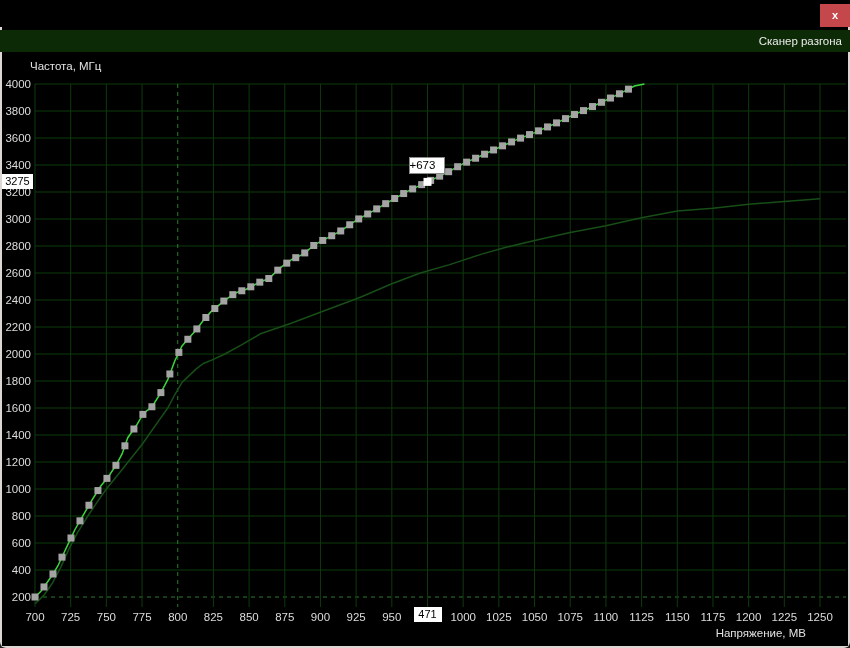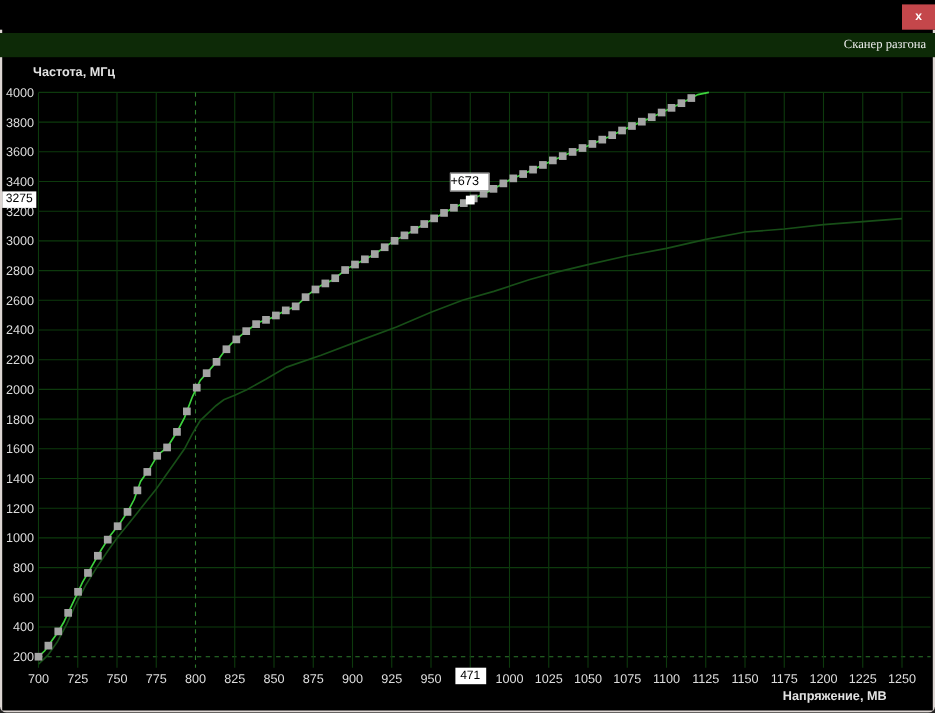--- a/index.html
+++ b/index.html
@@ -6,23 +6,23 @@
   #window{position:relative;width:850px;height:648px;overflow:hidden;background:#000;
           font-family:"Liberation Sans",sans-serif;border-radius:0 0 6px 6px;}
   #titlebar{position:absolute;left:0;top:0;width:850px;height:27px;background:#f7f1ef;
             border-radius:6px 6px 0 0;z-index:10;}
   #window-title{position:absolute;left:10px;top:6px;font-size:12px;color:#1c1c1c;white-space:nowrap;}
   #close-button{position:absolute;right:0;top:4px;width:30px;height:23px;background:#c4474b;
                 z-index:11;cursor:pointer;text-align:center;}
   #close-button span{color:#fff;font-size:11px;font-weight:bold;line-height:23px;}
   #toolbar{position:absolute;left:0;top:30px;width:850px;height:22px;background:#0d2a07;z-index:10;}
   #scanner-button{position:absolute;right:8px;top:0;height:22px;line-height:22px;
-                  font-size:11.5px;color:#ececec;cursor:pointer;white-space:nowrap;font-family:Liberation Serif, serif;}
+                  font-size:11.5px;color:#ececec;cursor:pointer;white-space:nowrap;}
   #chart-svg{position:absolute;left:0;top:0;width:850px;height:648px;z-index:1;}
-  .axis-title{position:absolute;font-size:11.5px;color:#e2e2e2;z-index:3;white-space:nowrap;font-weight:bold;}
+  .axis-title{position:absolute;font-size:11.5px;color:#e2e2e2;z-index:3;white-space:nowrap;}
   #y-axis-title{left:30px;top:60px;}
   #x-axis-title{right:44px;top:627px;}
   .badge{position:absolute;background:#fff;color:#000;font-size:11px;height:15px;line-height:15px;
          text-align:center;z-index:5;}
   #y-badge{left:2px;width:31px;}
   #x-badge{width:28px;top:607px;}
   #offset-tooltip{position:absolute;background:#fff;color:#000;border:1px solid #8a8a8a;
                   font-size:11.5px;width:34px;height:15px;line-height:15px;text-align:left;z-index:6;}
   .edge{position:absolute;background:#ddd6d3;z-index:9;}
   #edge-l{left:0;top:27px;bottom:0;width:2px;}

